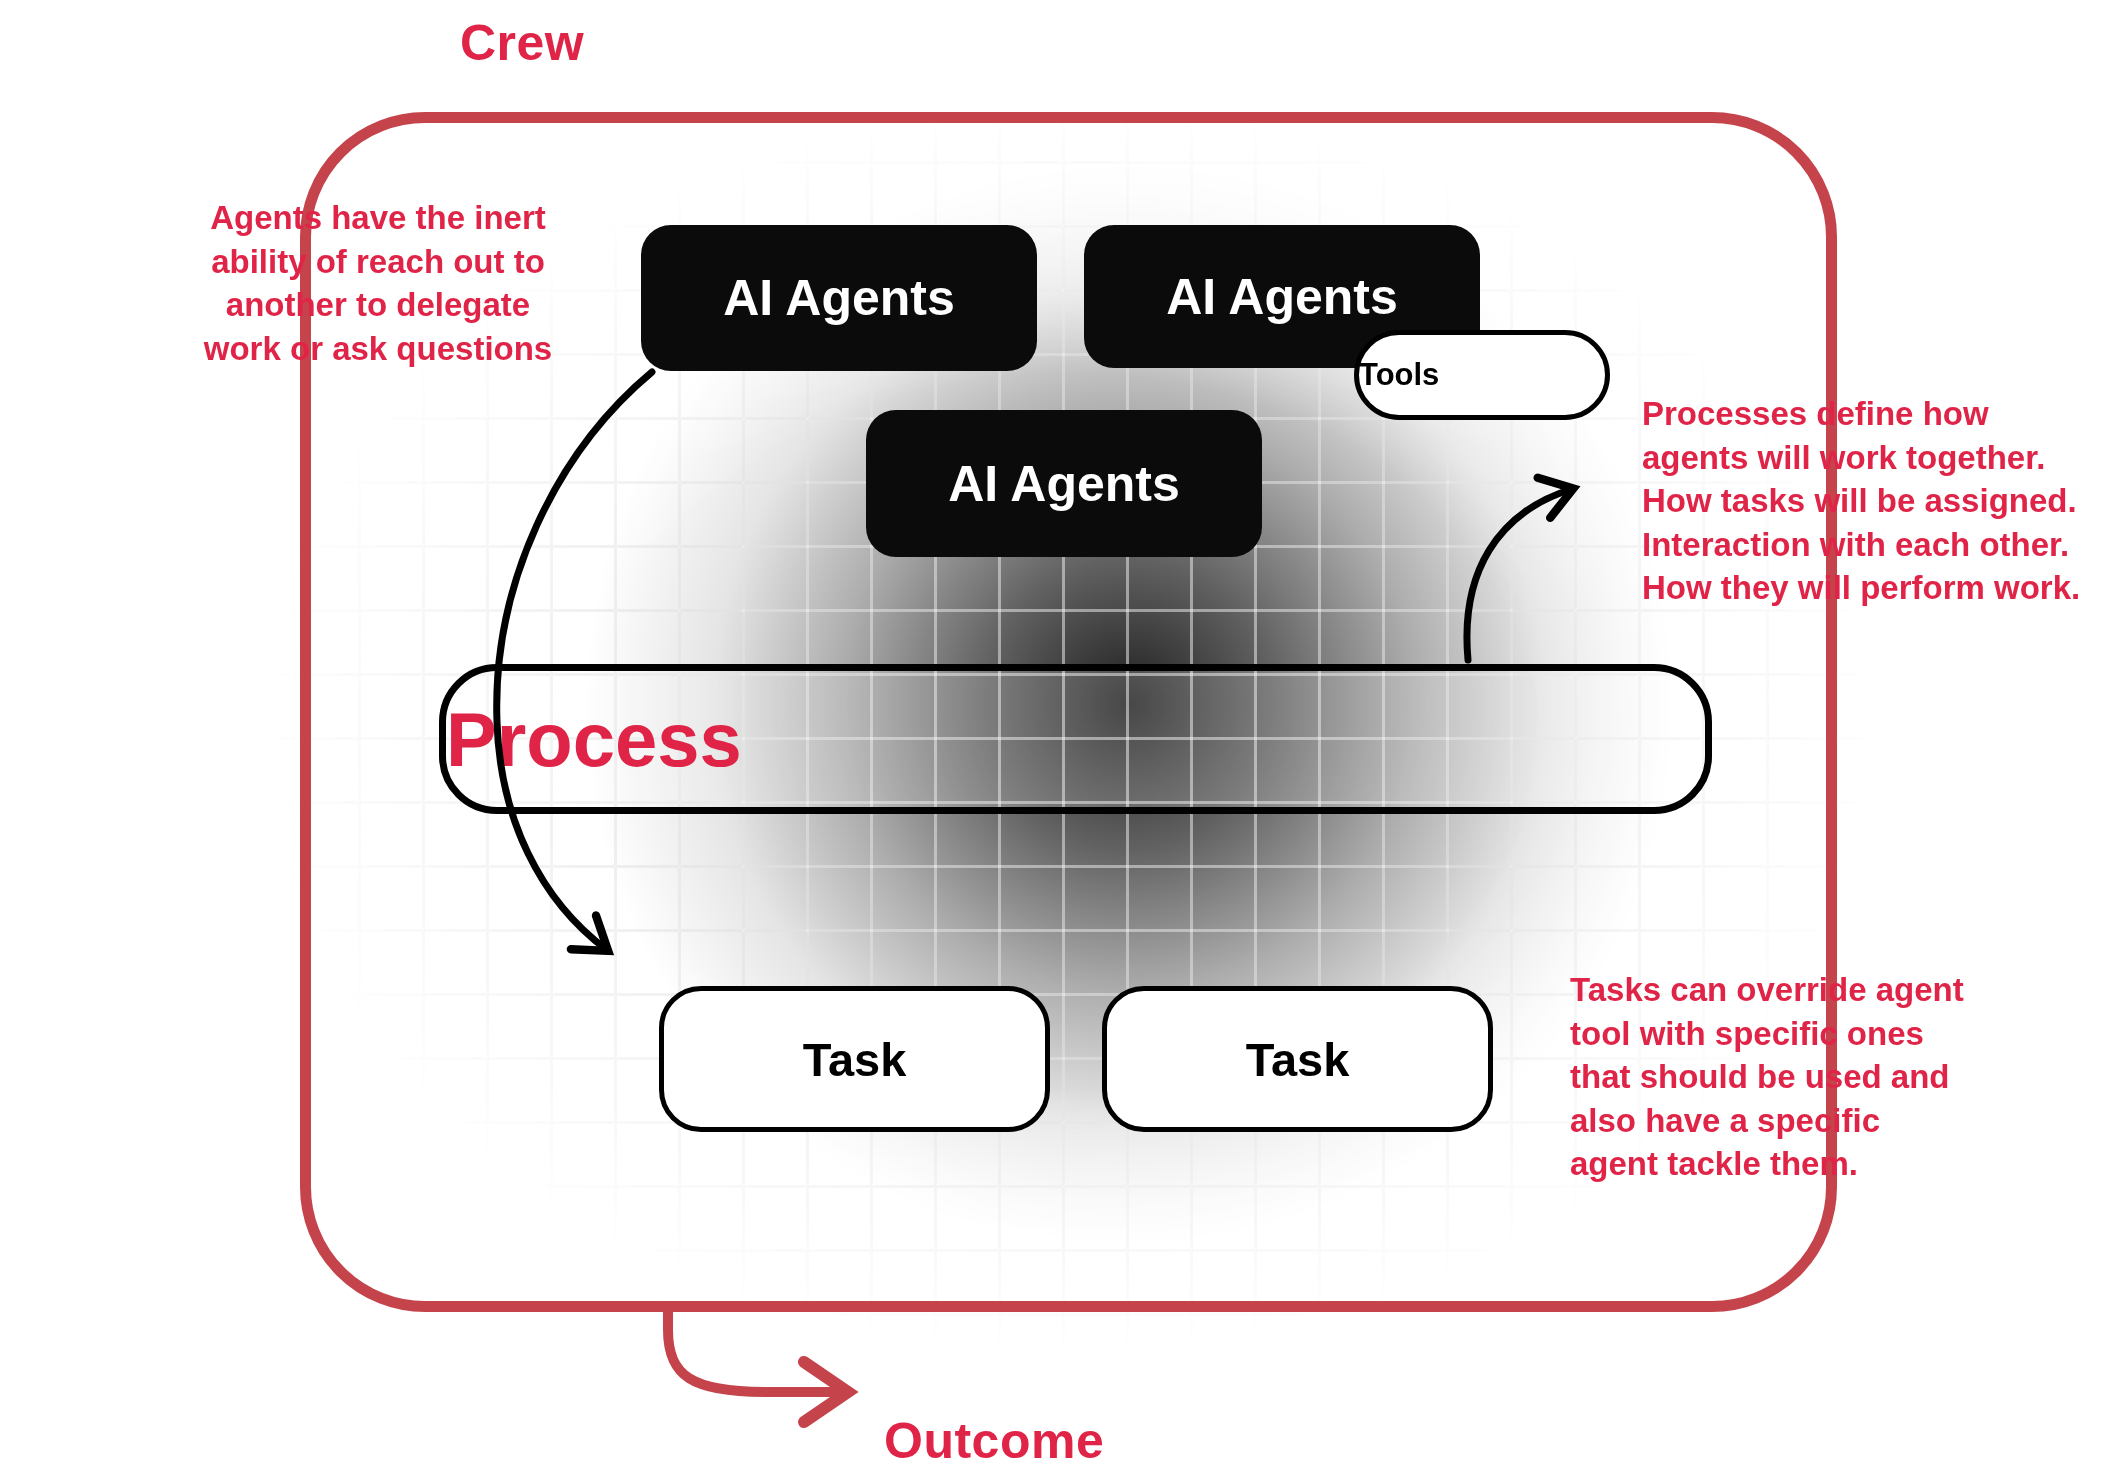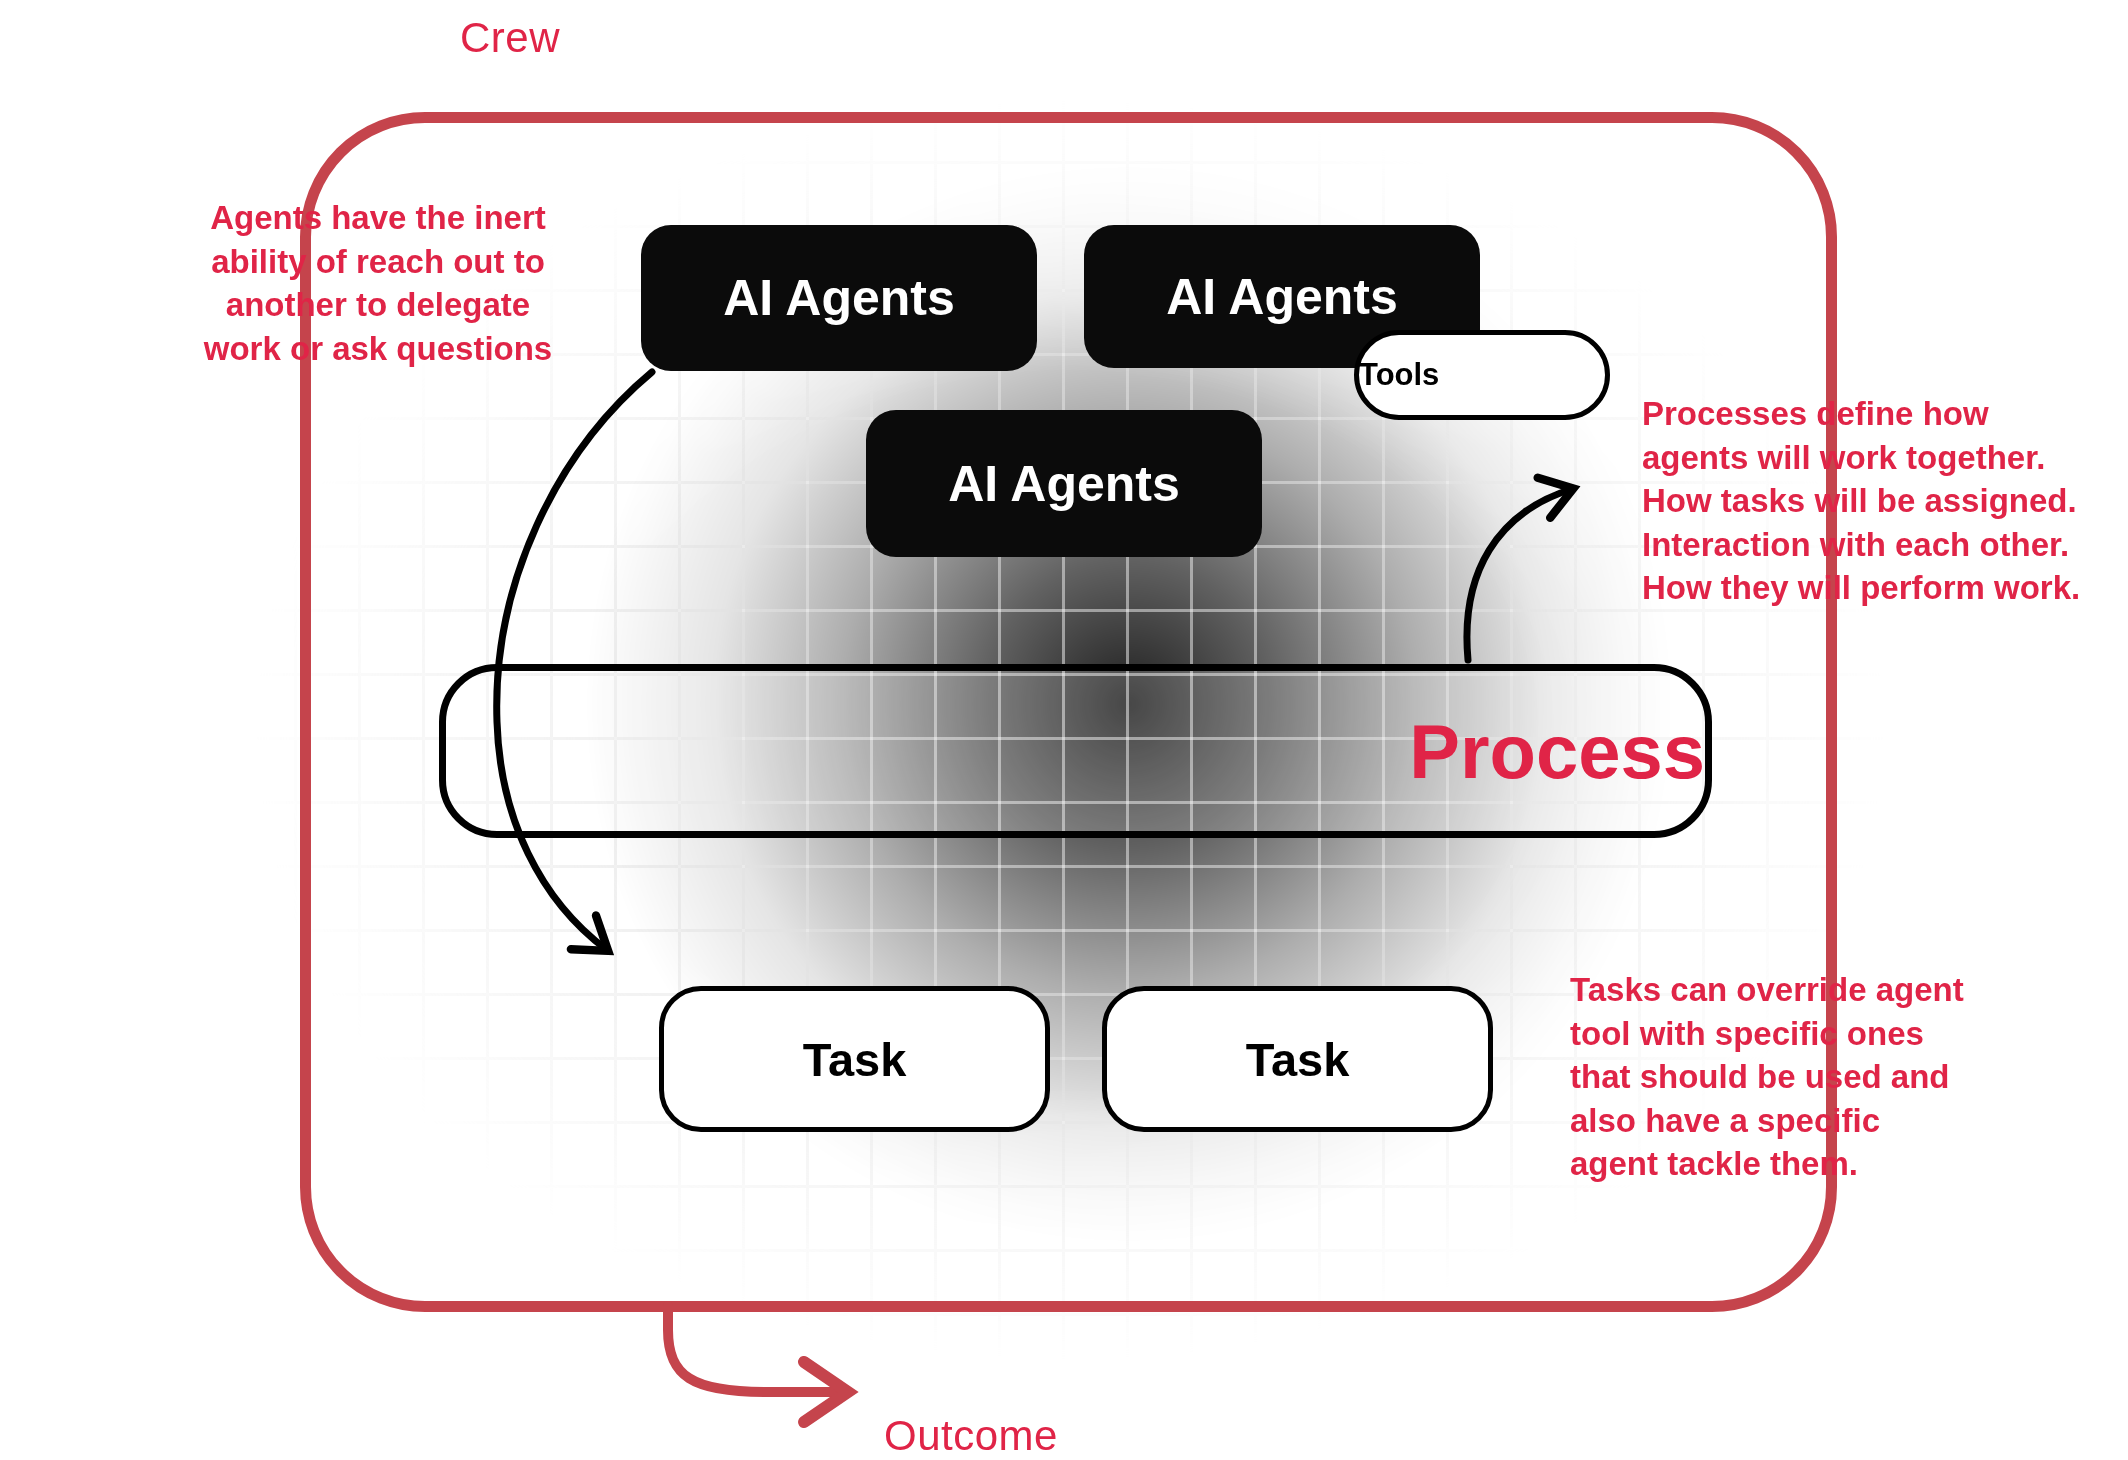--- a/index.html
+++ b/index.html
@@ -40,22 +40,22 @@
     position: absolute;
     left: 300px; top: 112px;
     width: 1537px; height: 1200px;
     border: 11px solid var(--border-red, #c5444c);
     border-radius: 125px;
   }
 
   .title-red {
     position: absolute;
     color: var(--accent-red, #e02447);
-    font-weight: 400;
-    font-size: 42px;
+    font-weight: 700;
+    font-size: 50px;
     letter-spacing: 0.5px;
     white-space: nowrap;
   }
   .crew-label { left: 460px; top: 14px; }
   .outcome-label { left: 884px; top: 1412px; }
 
   .box-black {
     position: absolute;
     background: var(--box-black, #0b0b0b);
     border-radius: 30px;
@@ -73,25 +73,25 @@
     background: #ffffff;
     border: 5px solid #000;
     border-radius: 46px;
     display: flex; align-items: center; 
     font-weight: 800; font-size: 31px; color: #000;
   }
 
   .process-box {
     position: absolute;
     left: 439px; top: 664px;
-    width: 1273px; height: 174px;
+    width: 1273px; height: 150px;
     background: rgba(255,255,255,0.18);
     border: 7px solid #000;
     border-radius: 58px;
-    display: flex; align-items: center; justify-content: flex-end;
+    display: flex; align-items: center; justify-content: flex-start;
   }
   .process-label {
     color: var(--accent-red, #e02447);
     font-weight: 800; font-size: 76px;
   }
 
   .box-white {
     position: absolute;
     background: #ffffff;
     border: 5px solid #000;

